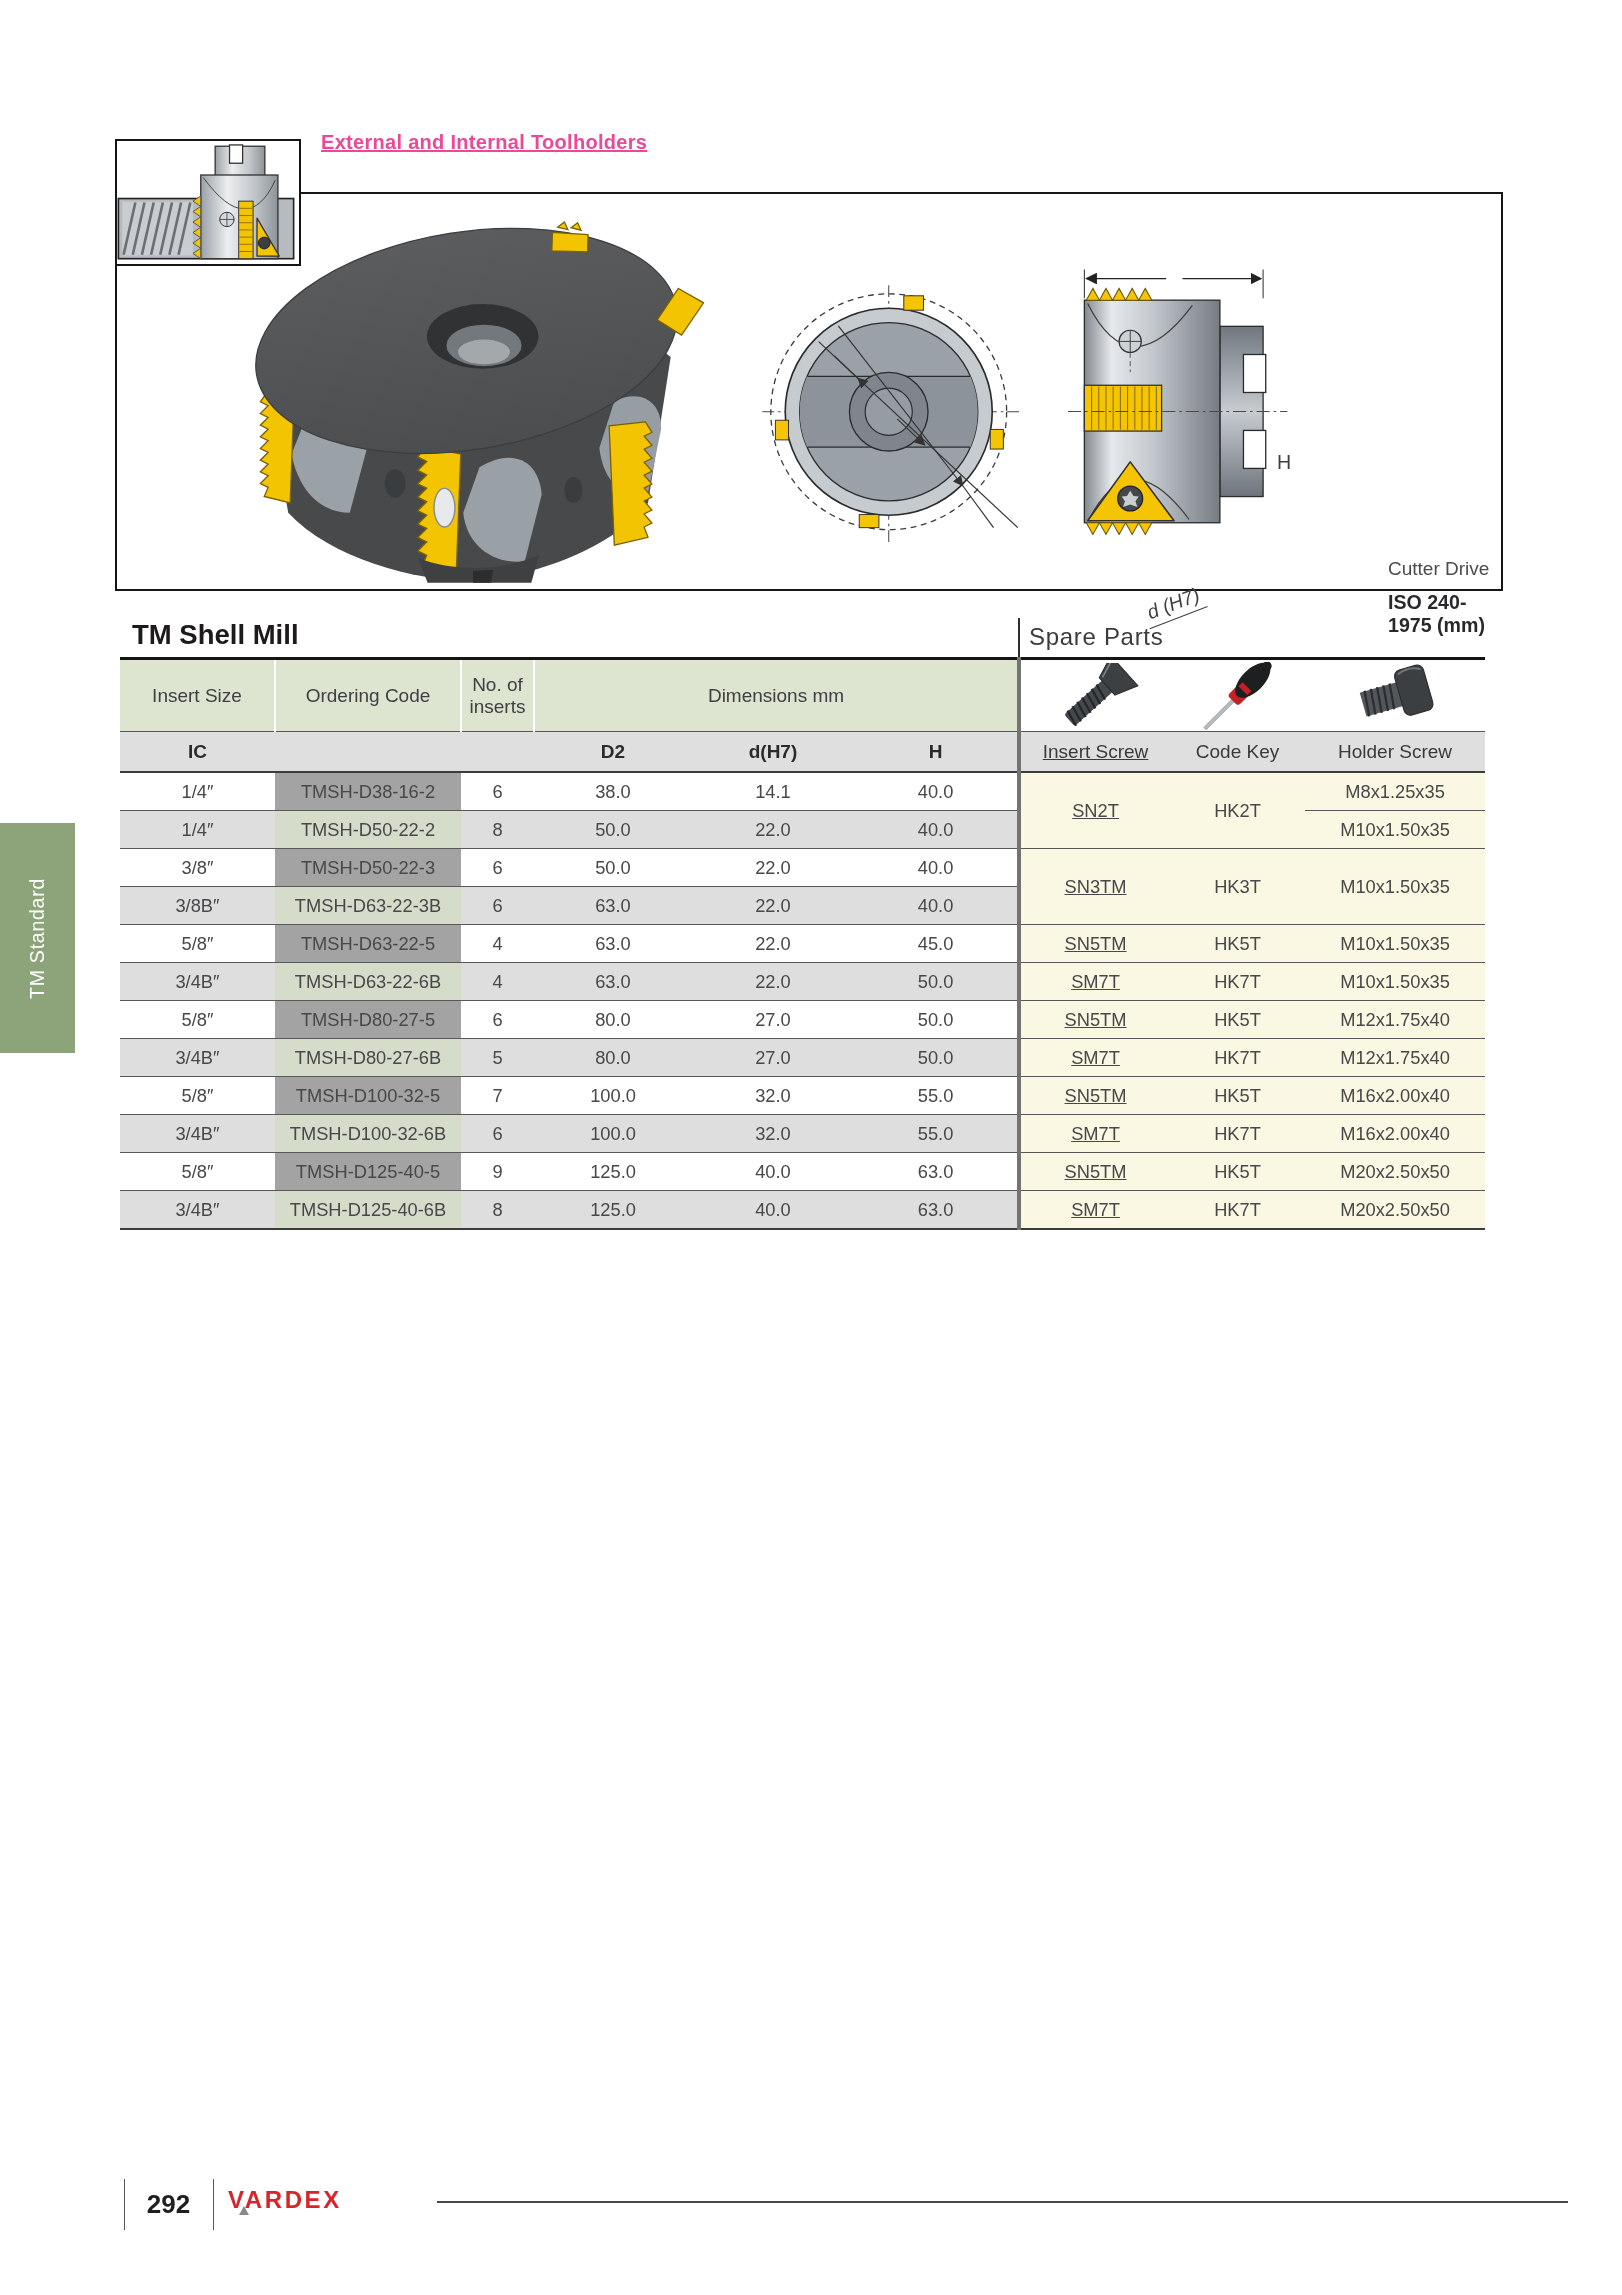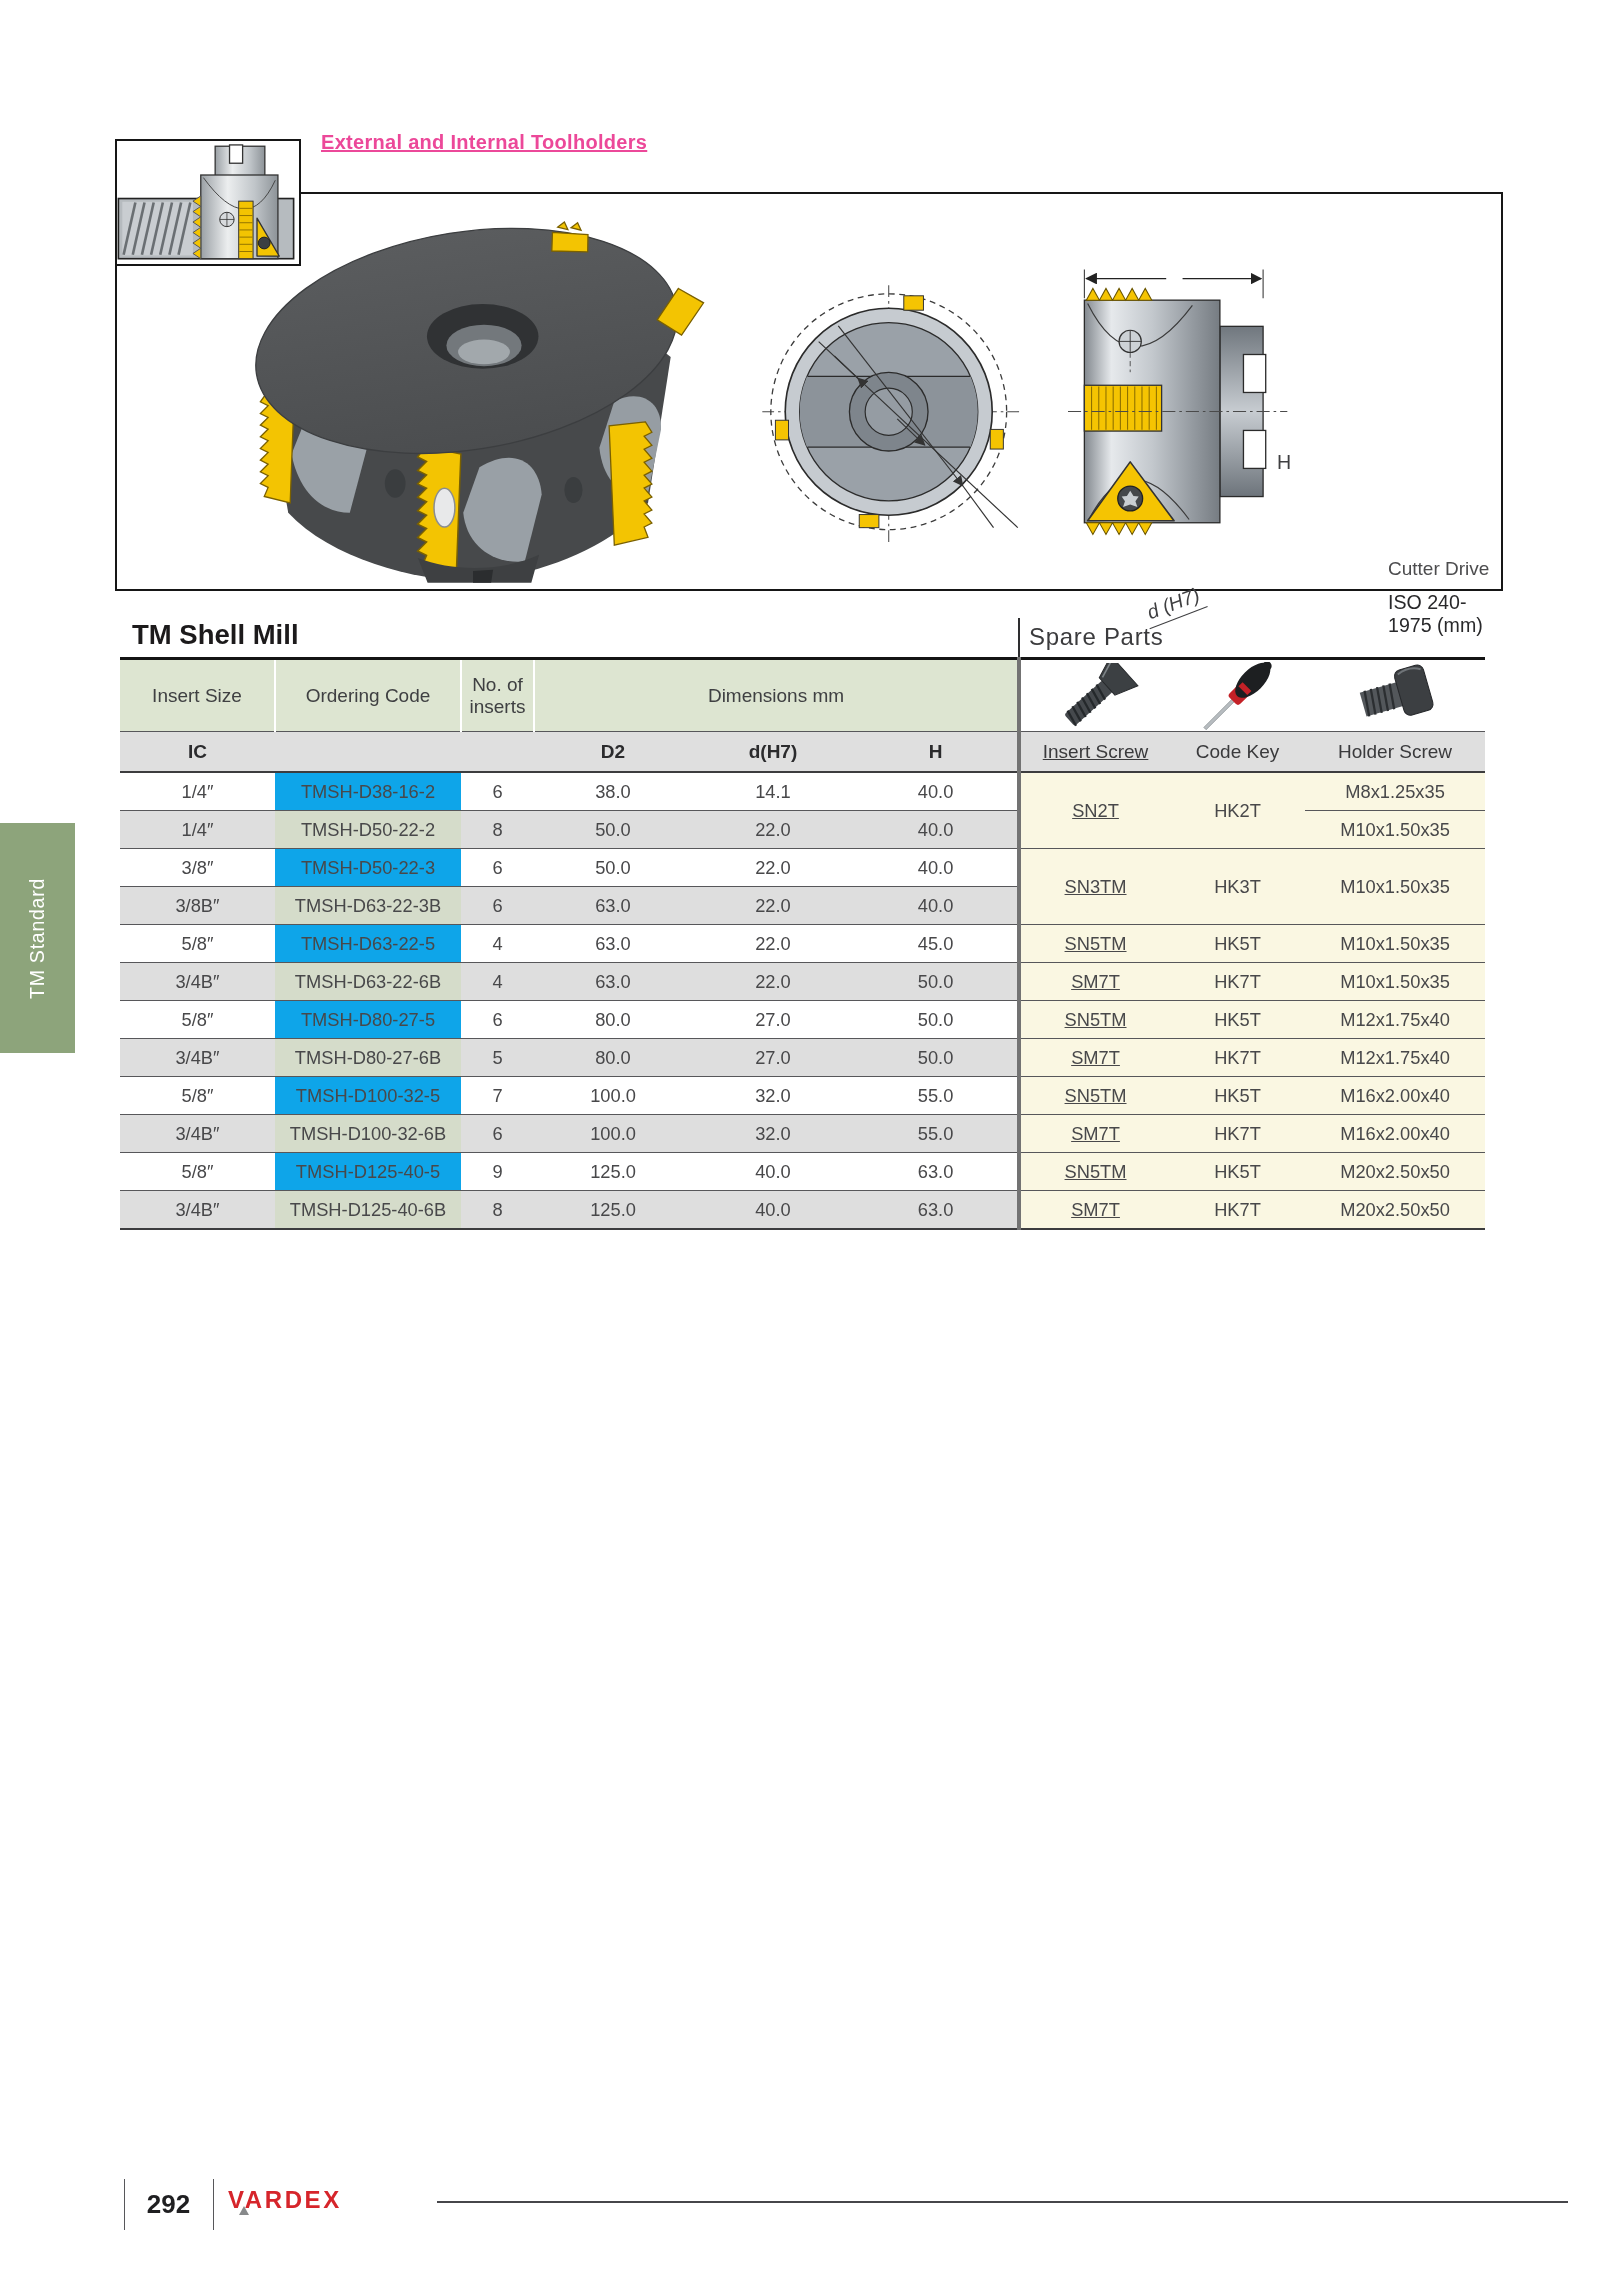--- a/index.html
+++ b/index.html
@@ -8,38 +8,38 @@
 
   
   .page-title{left:321px;top:131px;font-size:20px;font-weight:bold;color:#ec4899;letter-spacing:0.3px;text-decoration:underline;}
   .hero-box{left:115px;top:192px;width:1384px;height:395px;border:2px solid #161616;background:#fff;}
   .thumb-box{left:115px;top:139px;width:182px;height:123px;border:2px solid #161616;background:#fff;z-index:5;}
   .hero-label{position:absolute;color:#3f3f41;}
   .lbl-h{left:1160px;top:257px;font-size:19.6px;}
   .lbl-dh7{left:1026px;top:398px;font-size:19.6px;font-style:italic;transform:rotate(-21deg);border-bottom:1.3px solid #3f3f41;padding:0 3.9px 3.3px 3.9px;}
   .lbl-d2{left:980px;top:492px;font-size:19.6px;transform:rotate(-21deg);border-bottom:1.3px solid #3f3f41;padding:0 6.5px 3.3px 6.5px;}
   .lbl-cd1{left:1271px;top:364px;font-size:19px;color:#4c4c4e;}
-  .lbl-cd2{left:1271px;top:397px;font-size:19.6px;font-weight:normal;color:#29292b;}
+  .lbl-cd2{left:1271px;top:397px;font-size:19.6px;font-weight:bold;color:#29292b;}
 
   
   .tm-title{left:132px;top:619px;font-size:27.5px;font-weight:bold;color:#1c1a1b;}
   .sp-title{left:1029px;top:623px;font-size:24px;font-weight:300;color:#3b3b3d;letter-spacing:0.7px;}
   .head-divider{left:1018px;top:618px;width:2px;height:39px;background:#2e2e30;}
 
   
   .data-table{position:absolute;left:120px;top:657px;border-collapse:collapse;table-layout:fixed;width:1364px;border-top:3.9px solid #141414;}
   .data-table th,.data-table td{padding:0;text-align:center;vertical-align:middle;overflow:hidden;}
   tr.h1 th{background:#dde5d1;height:71px;font-size:19px;font-weight:normal;color:#3f4042;border-bottom:1.3px solid #57575a;}
   tr.h1 th.sep{border-right:2.6px solid #ffffff;}
   tr.h1 th.imgs{background:#ffffff;}
   tr.h2 th{background:#dfdfdf;height:39px;font-size:19px;font-weight:normal;color:#3a3a3c;border-bottom:2px solid #3c3c3e;}
   tr.h2 th.b{font-weight:bold;color:#2b2b2d;margin-left:24px;}
   .data-table tbody td{height:37px;font-size:18.3px;color:#48484a;border-bottom:1.3px solid #57575a;background:#ffffff;}
   .data-table tbody tr.row-gray td{background:#dedede;}
-  .data-table tbody td.code-col{background:#0ea5e9;}
+  .data-table tbody td.code-col{background:#a3a3a3;}
   .data-table tbody tr.row-gray td.code-col{background:#d5dcca;}
   .data-table tbody td.spare-col{background:#faf7e2 !important;}
   .divider{border-left:4px solid #737373;text-decoration:underline;}
   .data-table tbody tr:last-child td{border-bottom:2px solid #3c3c3e;}
   .iconrow{display:flex;align-items:center;height:100%;}
   .iconrow .ic1{flex:0 0 149px;display:flex;justify-content:center;}
   .iconrow .ic2{flex:0 0 135px;display:flex;justify-content:center;}
   .iconrow .ic3{flex:0 0 180px;display:flex;justify-content:center;}
 
   

